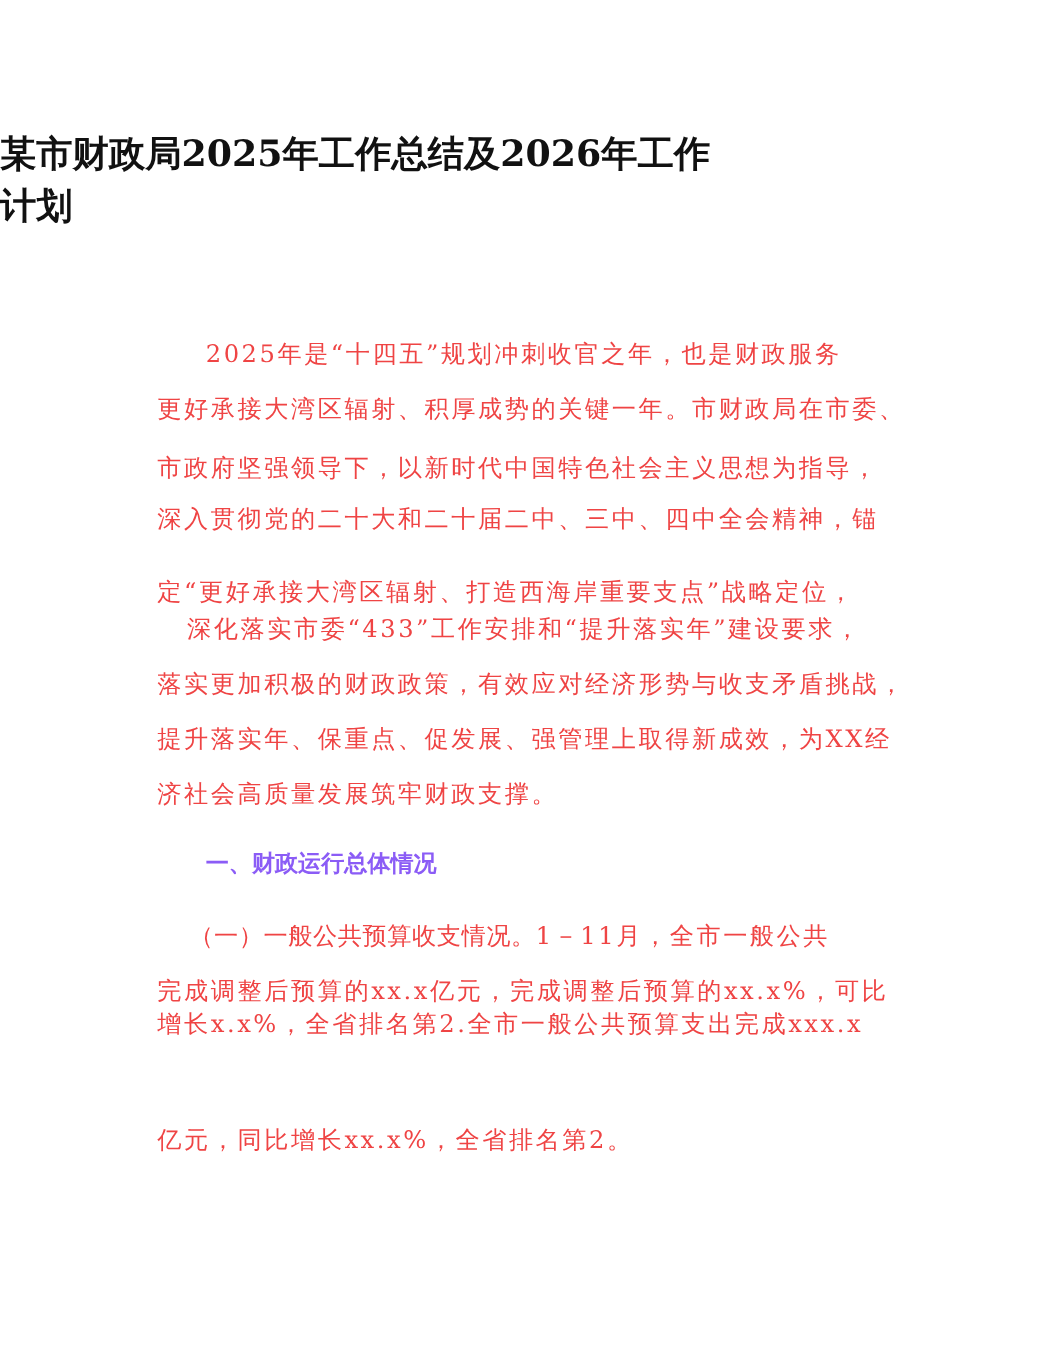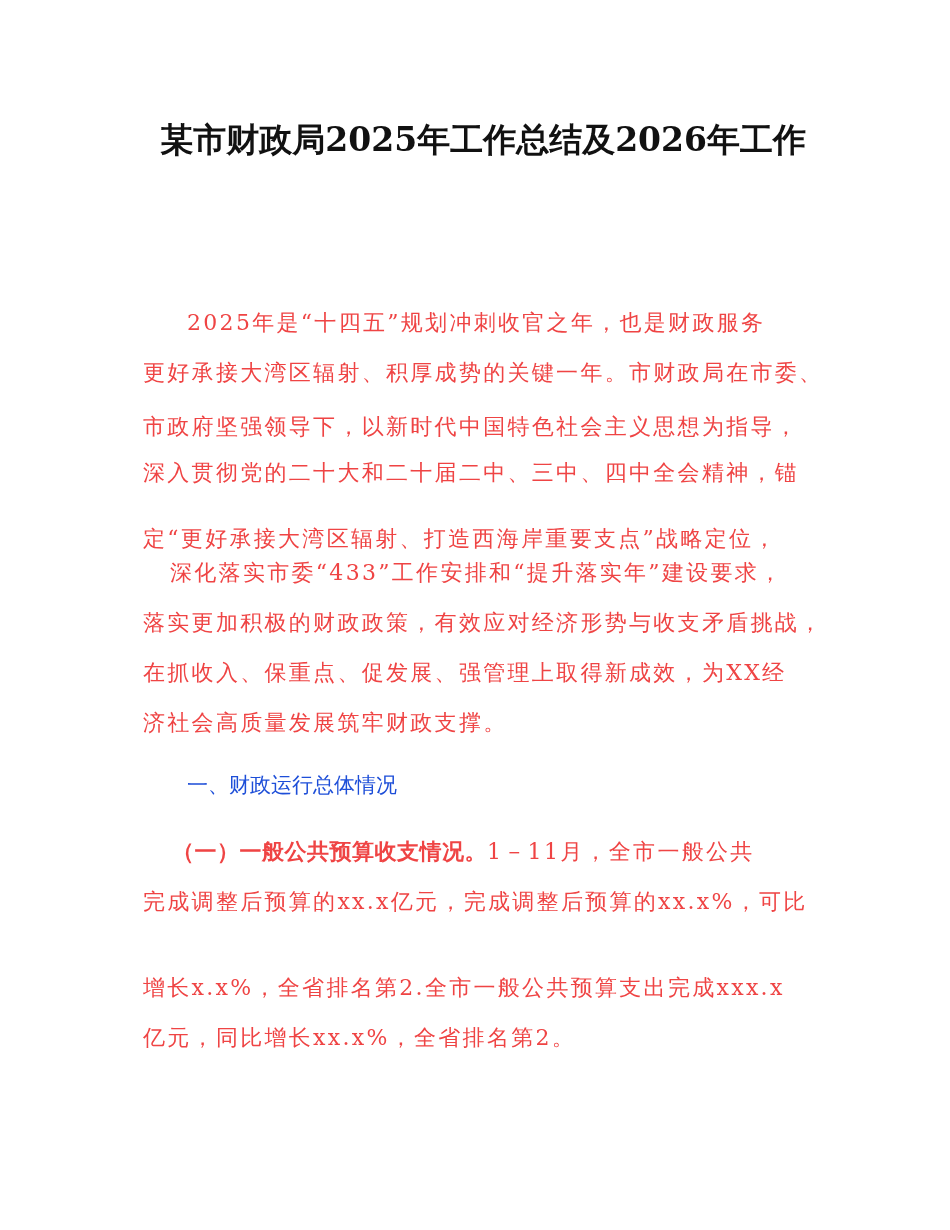--- a/index.html
+++ b/index.html
@@ -17,21 +17,21 @@
     .page {
       position: absolute;
       left: 0; top: 0;
       width: 950px;
       height: 1230px;
     }
     .title {
       position: absolute;
       left: 0;
       width: 806px;
-      text-align: right;
+      text-align: left;
       font-family: "DejaVu Serif", "Liberation Serif", serif;
       font-weight: bold;
       font-size: 33px;
       line-height: 47px;
       letter-spacing: 0px;
       color: #111;
     }
     .title.l1 { top: 116px; }
     .title.l2 { top: 163px; }
     .line {
@@ -43,53 +43,54 @@
       line-height: 30px;
       letter-spacing: 2.3px;
       color: #ef4444;
     }
     .line.indent { left: 187px; }
     .heading {
       position: absolute;
       left: 187px;
       white-space: nowrap;
       font-family: "DejaVu Sans", "Liberation Sans", sans-serif;
-      font-weight: normal;
+      font-weight: bold;
       font-size: 21px;
       line-height: 30px;
-      color: #1d4ed8;
+      color: #8b5cf6;
       text-align: center;
     }
     .bold-run {
       font-family: "DejaVu Sans", "Liberation Sans", sans-serif;
-      font-weight: bold;
+      font-weight: normal;
       letter-spacing: 0.5px;
     }
   </style>
 </head>
 <body>
 
 <div class="page">
 
   <div class="title l1">某市财政局2025年工作总结及2026年工作</div>
+  <div class="title l2">计划</div>
 
   <div>
     <div class="line indent" style="top:308px;">2025年是“十四五”规划冲刺收官之年，也是财政服务</div>
     <div class="line" style="top:358px;">更好承接大湾区辐射、积厚成势的关键一年。市财政局在市委、</div>
     <div class="line" style="top:412px;">市政府坚强领导下，以新时代中国特色社会主义思想为指导，</div>
     <div class="line" style="top:458px;">深入贯彻党的二十大和二十届二中、三中、四中全会精神，锚</div>
     <div class="line" style="top:508px;margin-top:16px;">定“更好承接大湾区辐射、打造西海岸重要支点”战略定位，</div>
     <div class="line" style="top:558px;margin-left:27px;">深化落实市委“433”工作安排和“提升落实年”建设要求，</div>
     <div class="line" style="top:608px;">落实更加积极的财政政策，有效应对经济形势与收支矛盾挑战，</div>
-    <div class="line" style="top:658px;">在抓收入、保重点、促发展、强管理上取得新成效，为XX经</div>
+    <div class="line" style="top:658px;">提升落实年、保重点、促发展、强管理上取得新成效，为XX经</div>
     <div class="line" style="top:708px;">济社会高质量发展筑牢财政支撑。</div>
   </div>
 
   <div class="heading" style="top:770px;">一、财政运行总体情况</div>
 
   <div>
     <div class="line" style="top:837px; left:172px;"><span class="bold-run">（一）一般公共预算收支情况。</span><span>1－11月，全市一般公共</span></div>
     <div class="line" style="top:887px;">完成调整后预算的xx.x亿元，完成调整后预算的xx.x%，可比</div>
-    <div class="line" style="top:973px;">增长x.x%，全省排名第2.全市一般公共预算支出完成xxx.x</div>
+    <div class="line" style="top:917px;">增长x.x%，全省排名第2.全市一般公共预算支出完成xxx.x</div>
     <div class="line" style="top:1023px;">亿元，同比增长xx.x%，全省排名第2。</div>
   </div>
 
 </div>
 
 </body></html>

